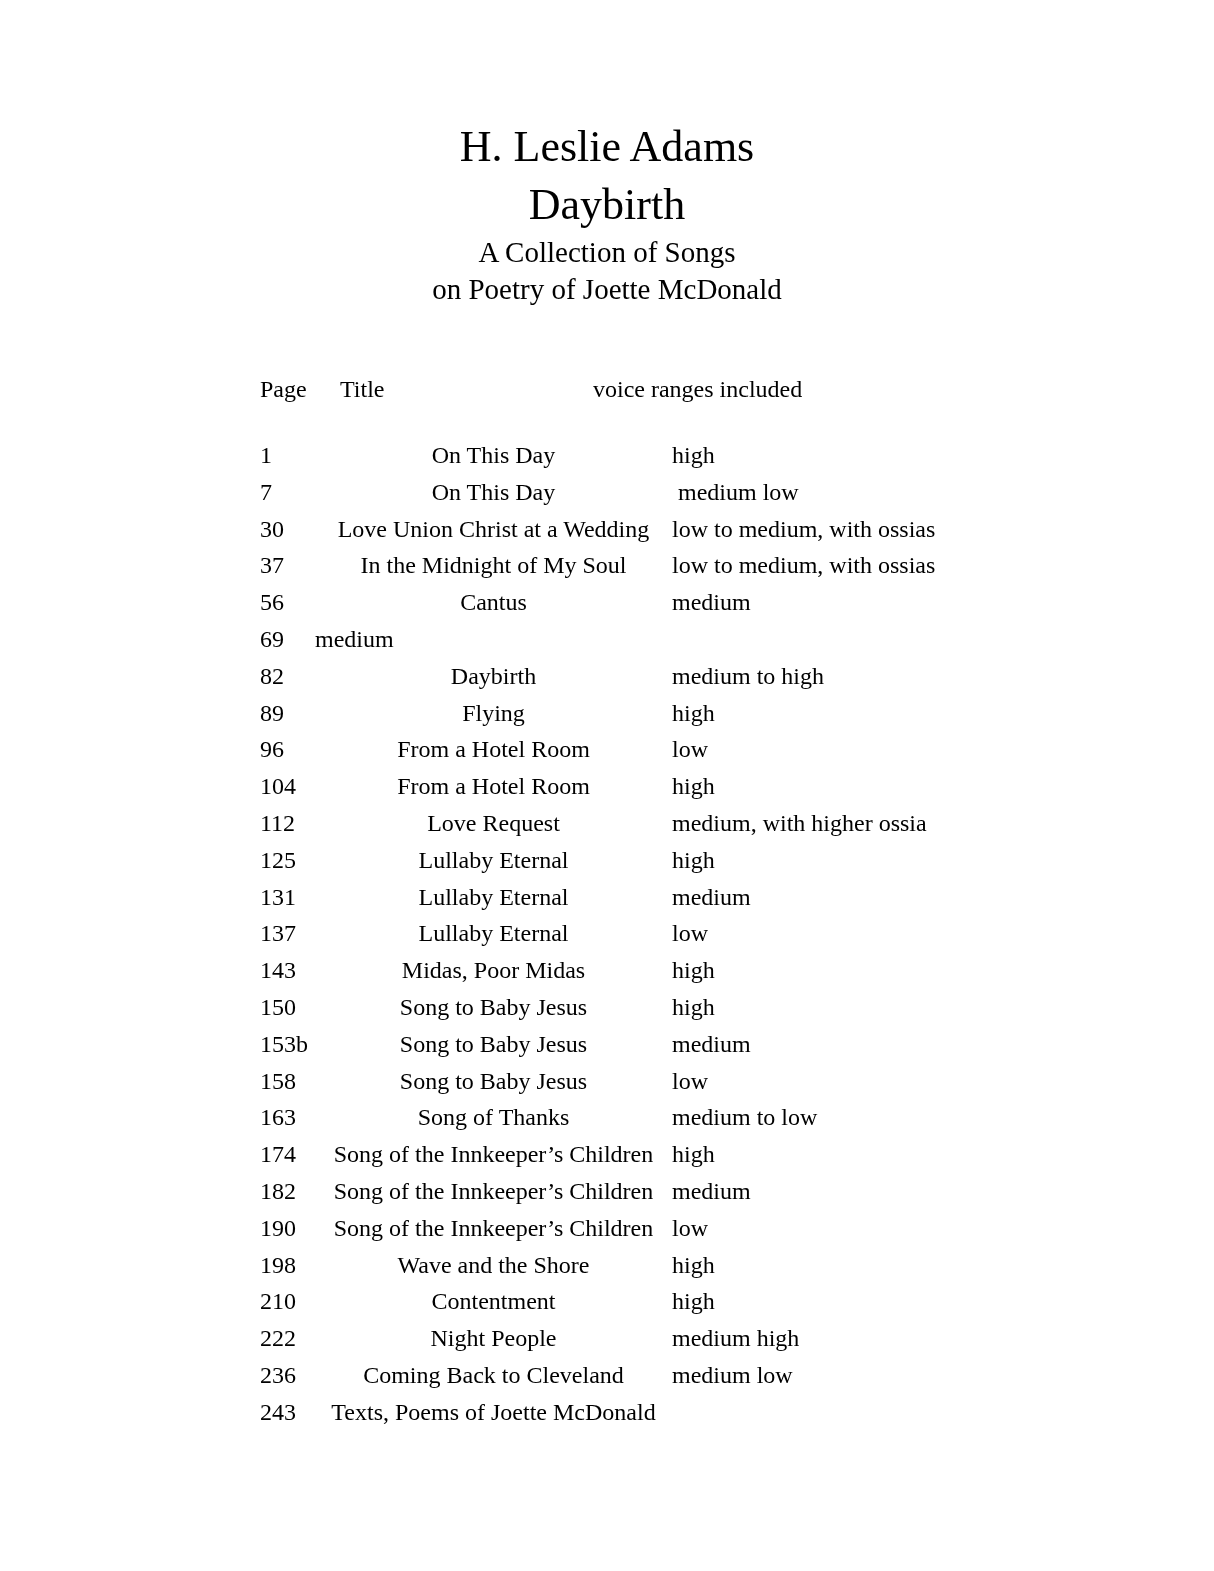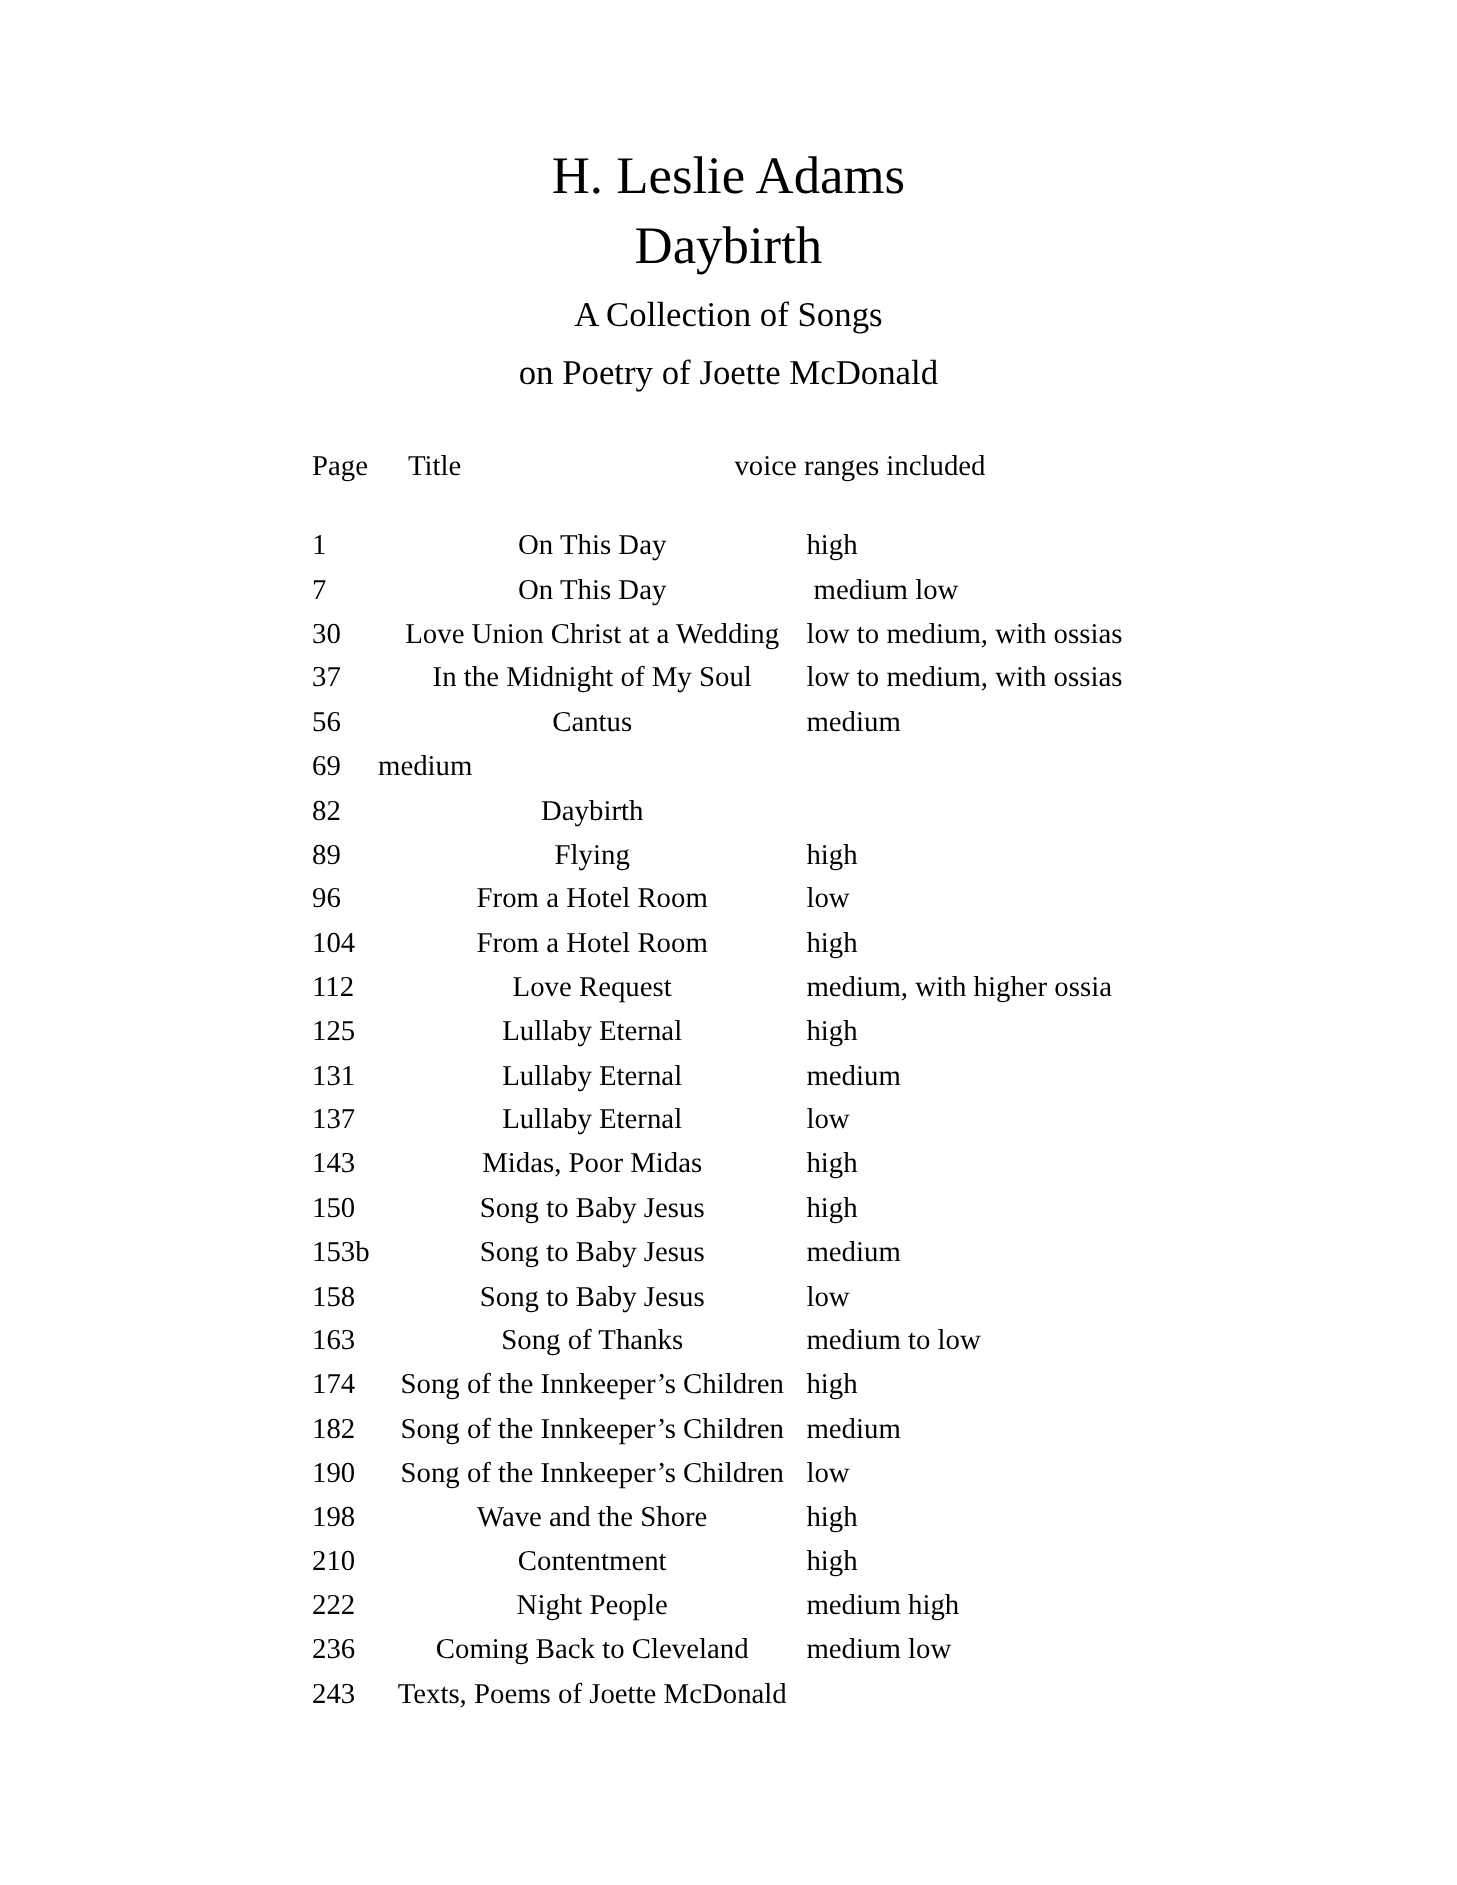--- a/index.html
+++ b/index.html
@@ -23,32 +23,31 @@
     width: 100%;
     text-align: center;
   }
   .title-line {
     font-size: 44px;
     line-height: 58px;
   }
   .subtitle-line {
     font-size: 29px;
     line-height: 37px;
-    margin-top: 11px;
   }
   .toc-header {
     position: absolute;
     top: 374px;
     left: 260px;
     font-size: 24px;
     line-height: 30px;
   }
   .hdr-page  { position: absolute; left: 0px;   white-space: pre; }
   .hdr-title { position: absolute; left: 80px;  white-space: pre; }
-  .hdr-range { position: absolute; left: 352px; white-space: pre; }
+  .hdr-range { position: absolute; left: 333px; white-space: pre; }
   .toc-rows {
     position: absolute;
     top: 437px;
     left: 260px;
     width: 760px;
   }
   .toc-row {
     display: flex;
     align-items: baseline;
     height: 36.8px;
@@ -103,20 +102,21 @@
         <span class="cell-title">Cantus</span>
         <span class="cell-range">medium</span>
       </div>
       <div class="toc-row">
         <span class="cell-page">69</span>
         <span class="cell-range">medium</span>
       </div>
       <div class="toc-row">
         <span class="cell-page">82</span>
         <span class="cell-title">Daybirth</span>
+        <span class="cell-range">medium to high</span>
       </div>
       <div class="toc-row">
         <span class="cell-page">89</span>
         <span class="cell-title">Flying</span>
         <span class="cell-range">high</span>
       </div>
       <div class="toc-row">
         <span class="cell-page">96</span>
         <span class="cell-title">From a Hotel Room</span>
         <span class="cell-range">low</span>

